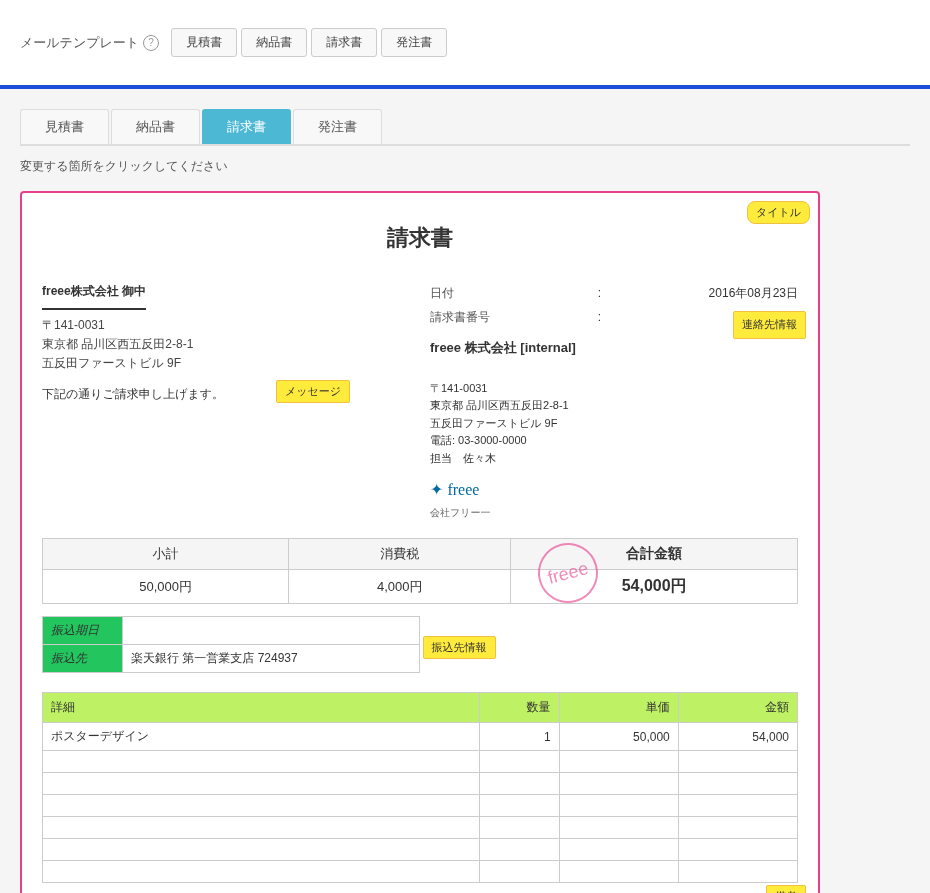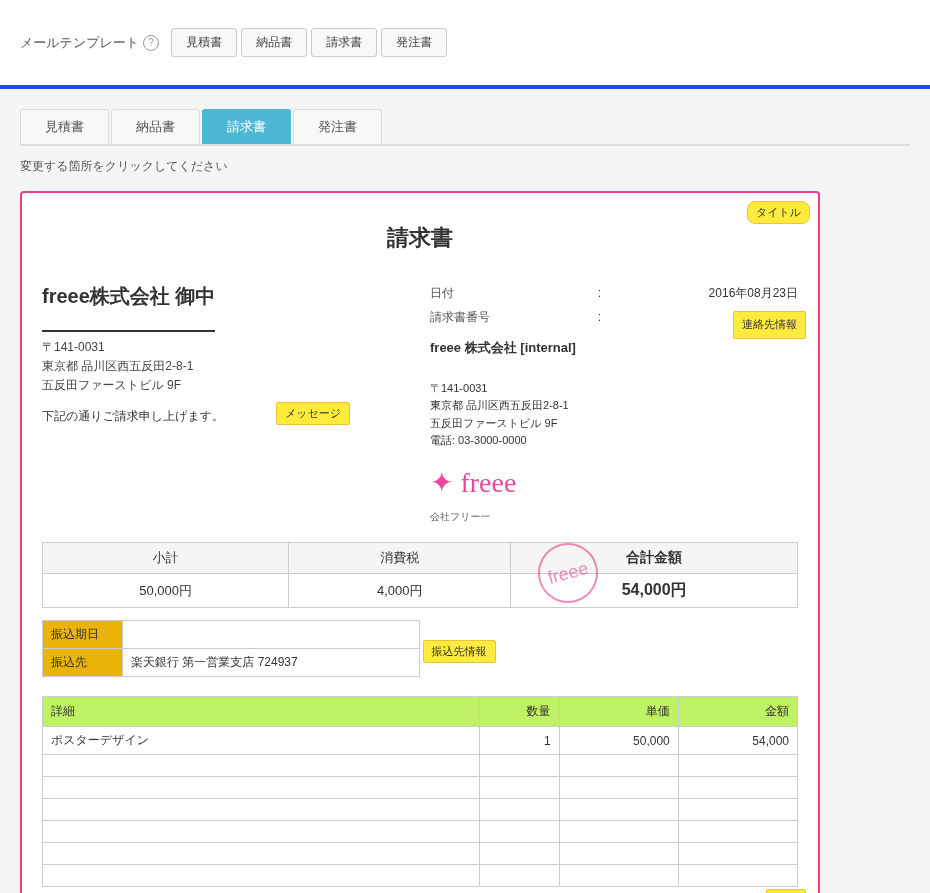--- a/index.html
+++ b/index.html
@@ -122,25 +122,25 @@
     
     .doc-header {
       display: flex;
       justify-content: space-between;
       margin-bottom: 16px;
     }
     .customer-info {
       flex: 1;
     }
     .customer-name {
-      font-size: 20px;
+      font-size: 12px;
       font-weight: bold;
       margin-bottom: 6px;
       border-bottom: 2px solid #333;
-      padding-bottom: 20px;
+      padding-bottom: 8px;
       display: inline-block;
     }
     .customer-address {
       font-size: 12px;
       color: #444;
       line-height: 1.6;
     }
     .message-text {
       font-size: 12px;
       margin: 10px 0;
@@ -185,22 +185,22 @@
       align-items: center;
       justify-content: center;
       font-size: 18px;
       color: #e83e8c;
       opacity: 0.6;
       transform: rotate(-15deg);
     }
     .signature-area {
       margin-top: 8px;
       font-family: cursive;
-      font-size: 28px;
-      color: #ec4899;
+      font-size: 16px;
+      color: #0369a1;
     }
     .signature-sub {
       font-size: 10px;
       color: #666;
     }
 
     
     .summary-table {
       width: 100%;
       border-collapse: collapse;
@@ -230,22 +230,23 @@
       width: 50%;
       border-collapse: collapse;
       margin-bottom: 16px;
       font-size: 12px;
     }
     .payment-table td {
       border: 1px solid #ccc;
       padding: 5px 8px;
     }
     .payment-table .label-cell {
-      background: #eab308;
+      background: #22c55e;
       width: 80px;
+      font-style: italic;
     }
 
     
     .items-table {
       width: 100%;
       border-collapse: collapse;
       font-size: 12px;
       margin-bottom: 16px;
     }
     .items-table th {
@@ -341,20 +342,21 @@
           <span class="meta-colon">:</span>
           <span class="meta-value">1</span>
         </div>
 
         <div class="issuer-company">freee 株式会社 [internal]</div>
         <div class="issuer-address">
           <div>〒141-0031</div>
           <div>東京都 品川区西五反田2-8-1</div>
           <div>五反田ファーストビル 9F</div>
           <div>電話: 03-3000-0000</div>
+          <div>担当　佐々木</div>
         </div>
 
         <div class="issuer-stamp">
           <span>freee</span>
         </div>
 
         <div class="signature-area">
           <span>✦ freee</span>
         </div>
         <div class="signature-sub">会社フリー一</div>

